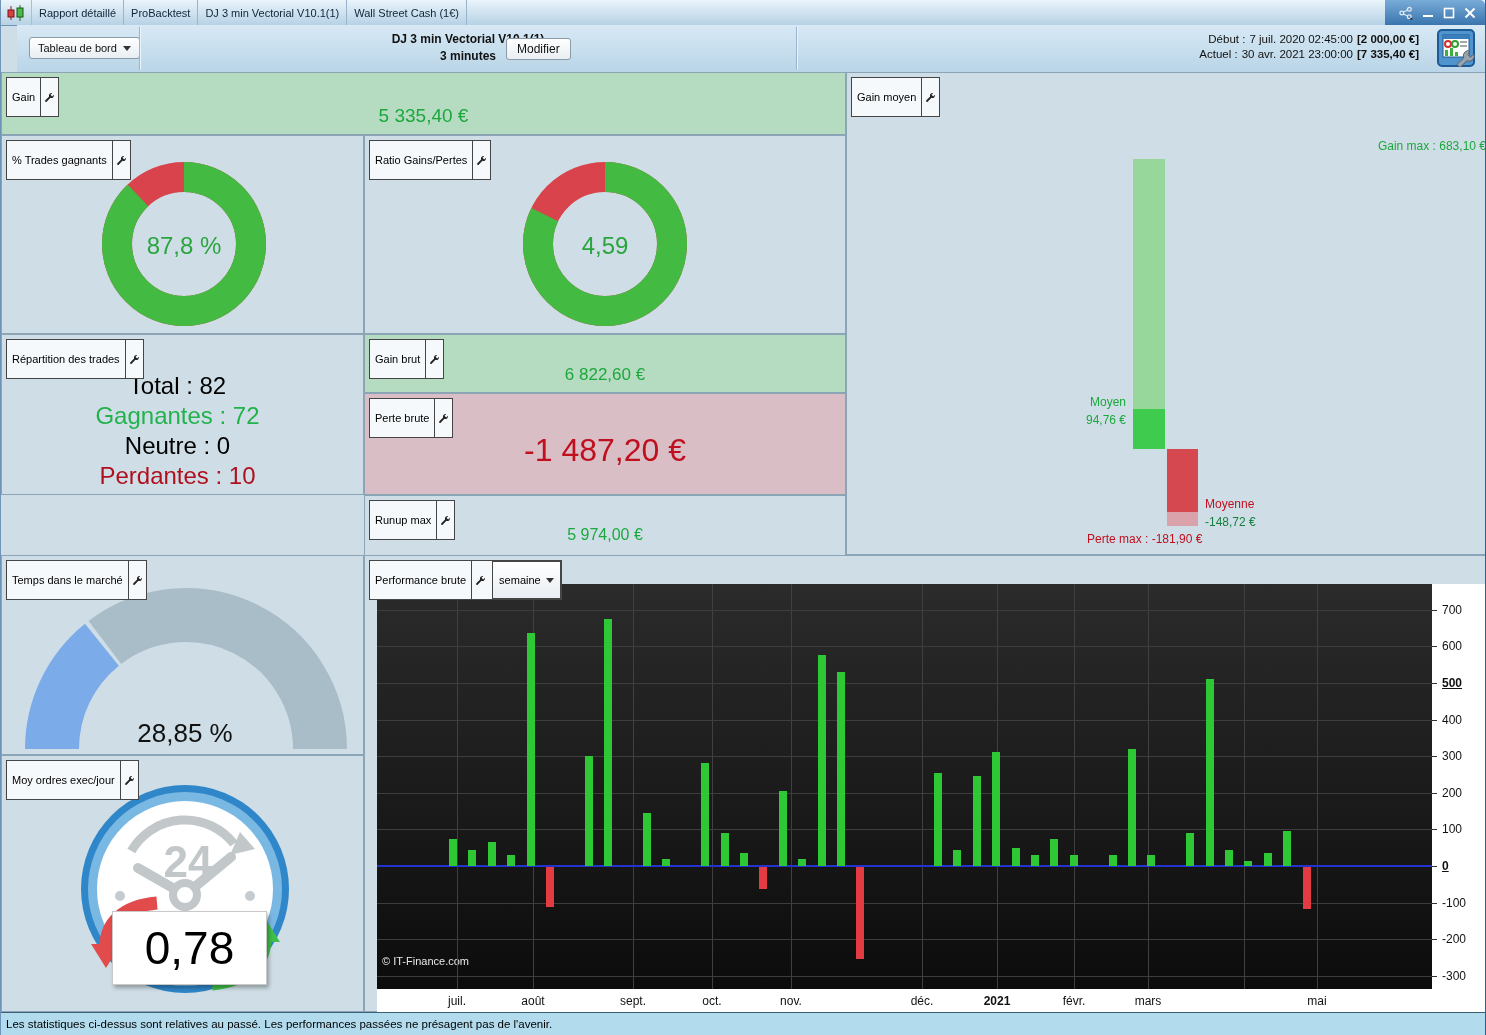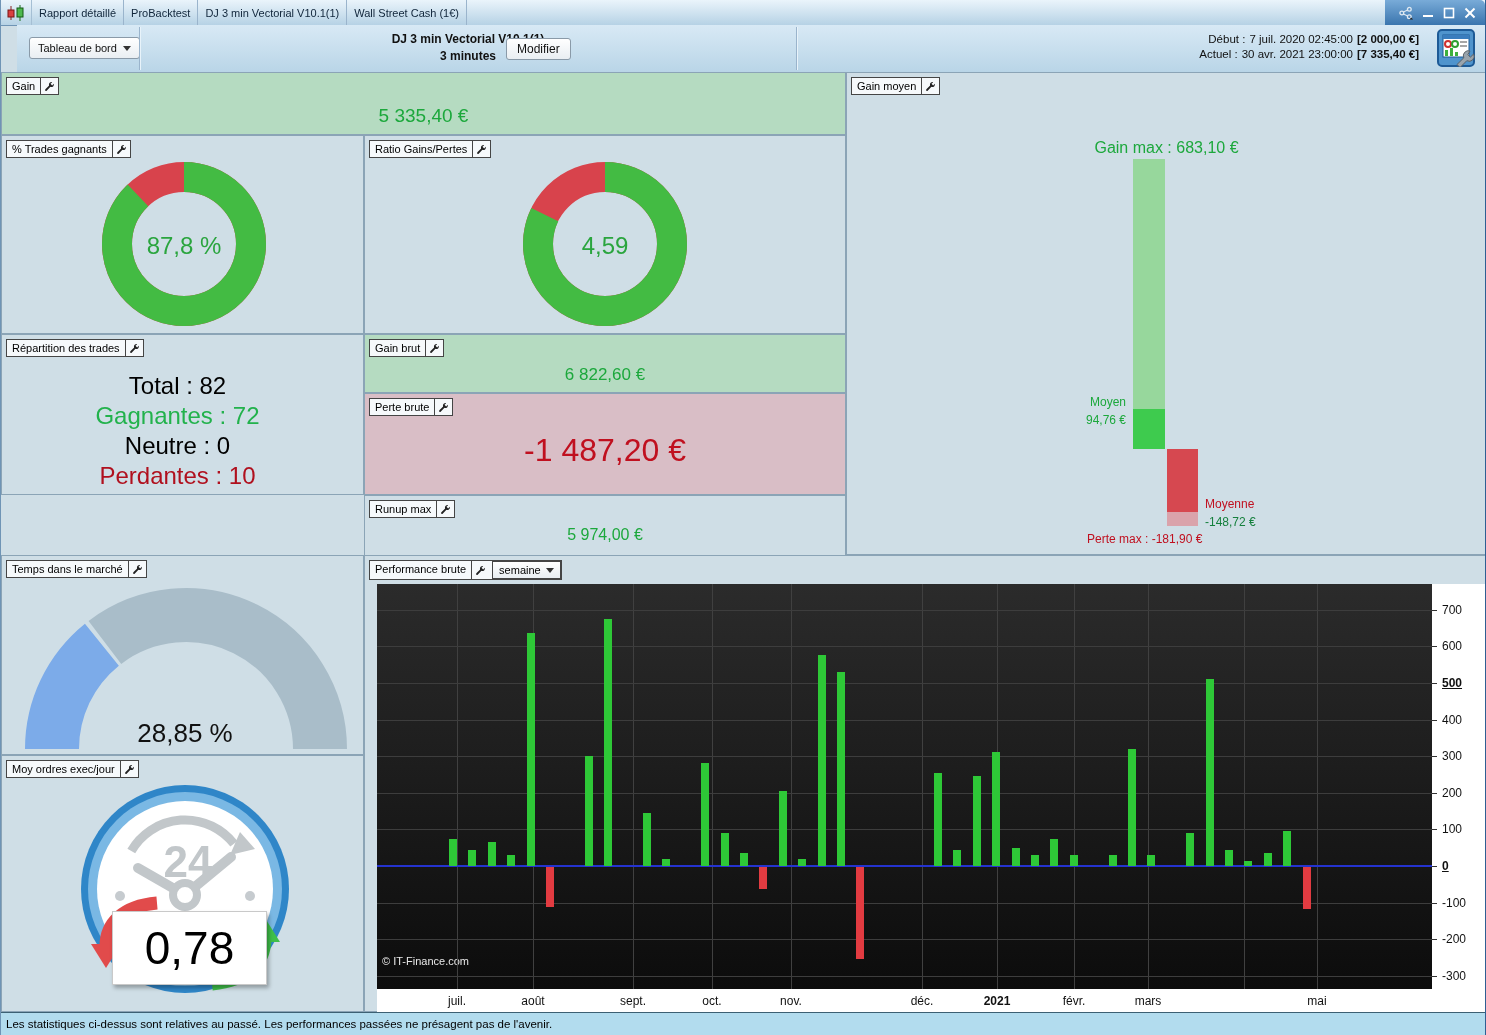--- a/index.html
+++ b/index.html
@@ -24,35 +24,35 @@
   .head-info .row{display:flex;justify-content:flex-end;gap:4px;}
   .head-info b{font-weight:bold;}
   .head-tool{position:absolute;right:10px;top:4px;width:38px;height:38px;}
 
   
   .content{position:absolute;top:72px;left:0;width:1486px;height:940px;}
   .panel{position:absolute;box-sizing:border-box;border:1px solid #8ba4b6;background:#cfdee6;}
   .panel.green{background:#b5dbc1;}
   .panel.pink{background:#d9bec6;}
   .chip{position:absolute;top:4px;left:4px;display:inline-flex;align-items:stretch;background:#f6f9fb;border:1px solid #454545;font-size:11px;color:#000;z-index:5;}
-  .chip-label{padding:2px 5px;white-space:nowrap;}
+  .chip-label{padding:13px 5px;white-space:nowrap;}
   .chip-tool{border-left:1px solid #454545;width:17px;display:flex;align-items:center;justify-content:center;cursor:pointer;}
   .chip-extra{margin-left:3px;display:inline-flex;align-items:center;gap:5px;background:linear-gradient(#ffffff,#e9eef2);border:1px solid #454545;font-size:11px;padding:2px 6px;cursor:pointer;}
 
   .big-center{position:absolute;left:0;right:0;text-align:center;}
   .val-green{color:#1ca83c;}
   .val-red{color:#c0101f;}
 
   .donut-value{position:absolute;font-size:24px;color:#2aa53e;text-align:center;}
 
   .repart{position:absolute;top:36px;left:0;right:10px;text-align:center;font-size:24px;line-height:30px;}
 
   
   .gm-title{position:absolute;top:32px;left:0;right:0;text-align:center;font-size:20px;color:#111;}
-  .gm-max{position:absolute;top:66px;left:0;right:0;text-align:center;font-size:16px;color:#1ca83c;}
+  .gm-max{position:absolute;top:66px;left:0;right:0;text-align:right;font-size:12px;color:#1ca83c;}
   .gm-bar{position:absolute;}
   .gm-lab{position:absolute;font-size:12px;white-space:nowrap;}
 
   
   .gauge-val{position:absolute;top:162px;left:93px;width:180px;text-align:center;font-size:26px;color:#111;}
   .clock-box{position:absolute;left:110px;top:155px;width:153px;height:72px;background:#fff;border:1px solid #c9c9c9;box-shadow:2px 3px 4px rgba(0,0,0,.3);display:flex;align-items:center;justify-content:center;font-size:46px;color:#000;}
 
   
   #perf-plot{position:absolute;left:12px;top:28px;width:1055px;height:405px;background:linear-gradient(#2b2b2b,#0c0c0c);overflow:hidden;}
   .hgrid{position:absolute;left:0;right:0;height:1px;background:#3d3d3d;}

